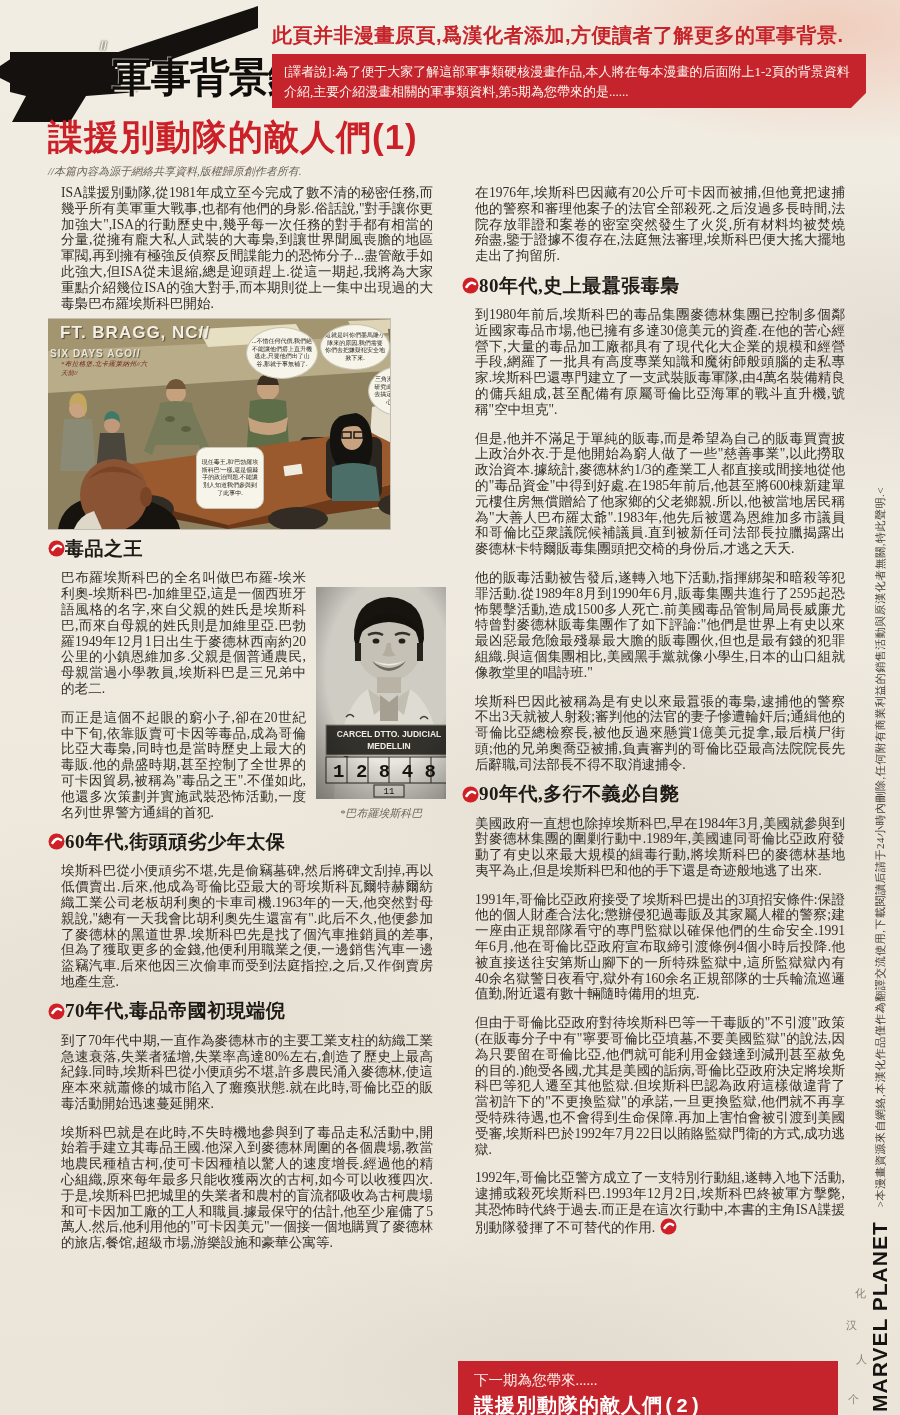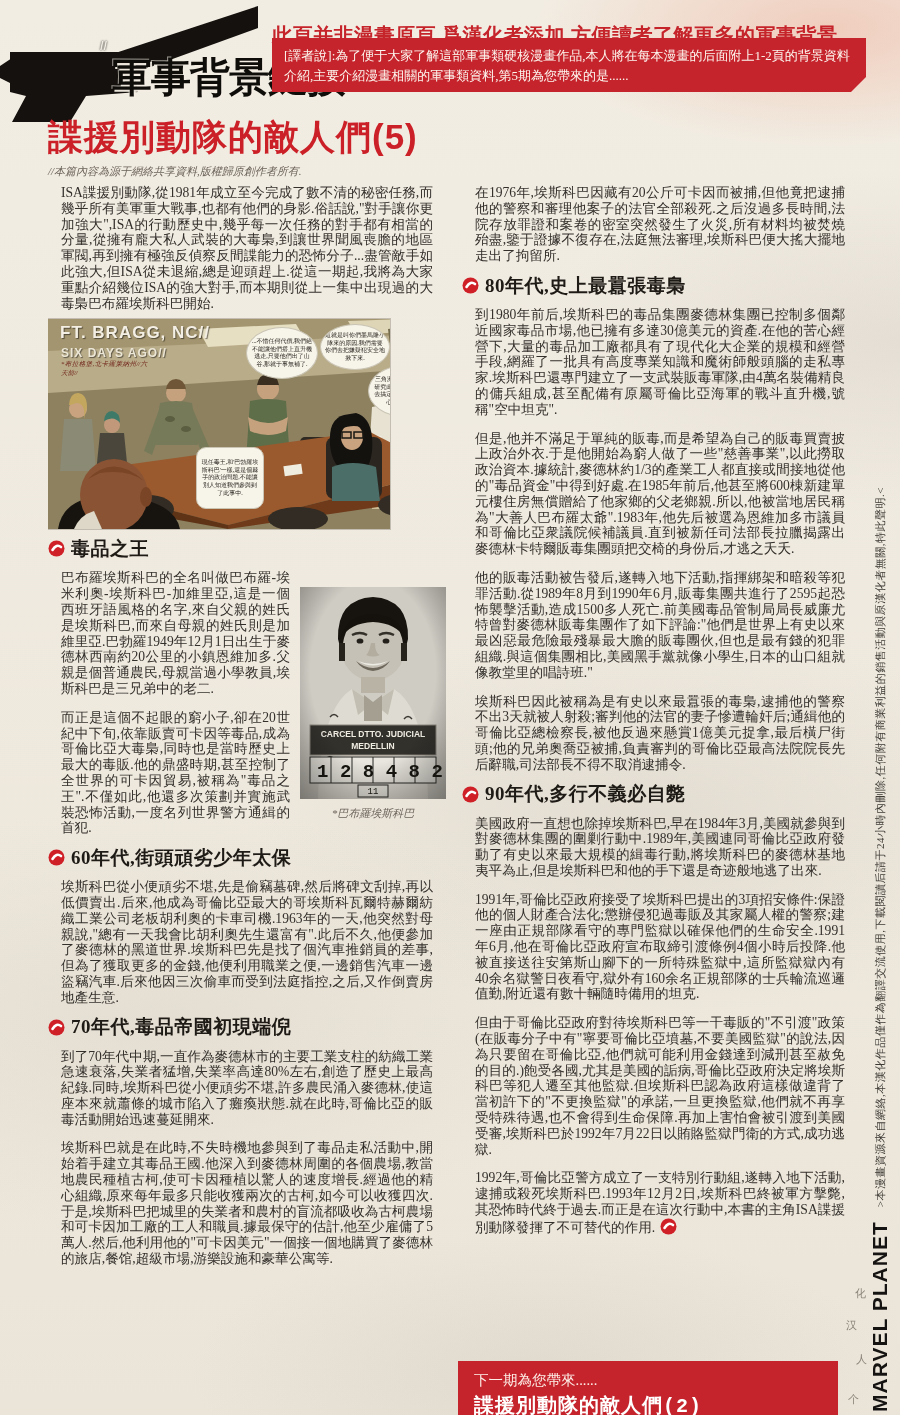--- a/index.html
+++ b/index.html
@@ -24,59 +24,59 @@
     text-shadow:2px 2px 0 rgba(242,237,227,.95), -1px -1px 0 rgba(242,237,227,.6);
   }
   .logo-mark{position:absolute;left:100px;top:38px;font-family:"Liberation Sans",sans-serif;
     font-weight:bold;font-size:13px;color:#f2ede3;text-shadow:0 0 2px #000;}
   .headline{
     position:absolute;left:272px;top:22px;width:596px;
     font-family:"Liberation Sans",sans-serif;font-weight:700;font-size:20px;
     color:#c6242b;letter-spacing:.5px;
   }
   .note-box{
-    position:absolute;left:272px;top:38px;width:570px;height:40px;
+    position:absolute;left:272px;top:54px;width:570px;height:40px;
     background:#c5242d;color:#fdf6ee;font-size:13px;line-height:1.55;
     padding:8px 12px 6px;clip-path:polygon(0 0,100% 0,100% calc(100% - 15px),calc(100% - 15px) 100%,0 100%);
   }
   
   .title-block{position:absolute;left:48px;top:114px;}
   .title-block h1{
     margin:0;font-family:"Liberation Sans",sans-serif;font-weight:900;
     font-size:35px;color:#cb2027;letter-spacing:1px;
   }
   .subtitle{font-size:11px;color:#6b645c;font-style:italic;margin-top:3px;}
   
   .col{position:absolute;top:172px;text-align:justify;font-size:13.6px;line-height:15.8px;}
   .col p{margin:13px;}
   .col-left{left:48px;width:398px;height:1240px;overflow:hidden;}
   .col-right{left:462px;width:396px;height:1150px;overflow:hidden;}
   .para-gap{margin-bottom:8px !important;}
   .sec-h{
-    display:flex;align-items:center;gap:6px;margin:11px 0 4px;
+    display:flex;align-items:center;margin:11px 0 4px;
     font-weight:bold;font-size:19px;color:#1e1a15;letter-spacing:.5px;text-align:left;
   }
   .sec-h svg{flex:none;}
   .end-icon{display:inline-block;vertical-align:-3px;margin-left:5px;}
   
   .comic-panel{position:relative;width:342px;height:210px;margin:7px 0 10px;overflow:hidden;
     box-shadow:0 0 0 1px rgba(60,50,40,.25);}
   .panel-loc{position:absolute;left:12px;top:6px;font-family:"Liberation Sans",sans-serif;
     font-weight:900;font-size:17px;color:#f4efe4;letter-spacing:1px;text-shadow:1px 1px 1px rgba(0,0,0,.5);}
-  .panel-time{position:absolute;left:13px;top:27px;font-family:"Liberation Sans",sans-serif;
-    font-weight:bold;font-size:12px;color:#ece6d6;letter-spacing:1px;text-shadow:1px 1px 1px rgba(0,0,0,.5);}
+  .panel-time{position:absolute;left:2px;top:27px;font-family:"Liberation Sans",sans-serif;
+    font-weight:bold;font-size:10px;color:#ece6d6;letter-spacing:1px;text-shadow:1px 1px 1px rgba(0,0,0,.5);}
   .panel-note{position:absolute;left:13px;top:41px;width:86px;font-size:6.5px;line-height:1.3;
     color:#6e1f18;font-style:italic;}
   .bubble{position:absolute;background:#f7f4ea;border:1px solid #c9c4b4;color:#26221c;
     font-size:6px;line-height:1.3;text-align:center;display:flex;align-items:center;justify-content:center;
     padding:4px;box-sizing:border-box;overflow:hidden;}
   .bubble.ellipse{border-radius:50%;}
   .bubble.round{border-radius:10px;}
   
-  .mugshot-wrap{float:right;width:146px;margin:26px 0 4px 10px;}
+  .mugshot-wrap{float:right;width:130px;margin:26px 0 4px 10px;}
   .mug-caption{font-size:11px;color:#6b645c;font-style:italic;text-align:center;margin-top:3px;}
   
   .next-box{
     position:absolute;left:458px;top:1361px;width:364px;height:62px;
     background:#c5242d;color:#fff;padding:10px 0 10px 16px;
     clip-path:polygon(0 0,100% 0,100% calc(100% - 17px),calc(100% - 17px) 100%,0 100%);
   }
   .next-label{font-size:14.5px;color:#fdeee6;}
   .next-title{font-family:Liberation Mono, monospace;font-weight:900;font-size:20px;
     letter-spacing:1px;margin-top:2px;}
@@ -104,21 +104,21 @@
       <path d="M0,66 L12,58 L12,84 L0,78 Z" fill="#14110e"></path>
     </svg>
     <span class="logo-mark">//</span>
     <div class="logo-text">軍事背景鏈接</div>
   </div>
 
   <div class="headline">此頁并非漫畫原頁,爲漢化者添加,方便讀者了解更多的軍事背景.</div>
   <div class="note-box">[譯者說]:為了便于大家了解這部軍事類硬核漫畫作品,本人將在每本漫畫的后面附上1-2頁的背景資料介紹,主要介紹漫畫相關的軍事類資料,第5期為您帶來的是......</div>
 
   <div class="title-block">
-    <h1>諜援別動隊的敵人們(5)</h1>
+    <h1>諜援別動隊的敵人們(1)</h1>
     <div class="subtitle">//本篇內容為源于網絡共享資料,版權歸原創作者所有.</div>
   </div>
 
   <div class="col col-left">
     <p class="para-gap">ISA諜援別動隊,從1981年成立至今完成了數不清的秘密任務,而幾乎所有美軍重大戰事,也都有他們的身影.俗話說,"對手讓你更加強大",ISA的行動歷史中,幾乎每一次任務的對手都有相當的分量,從擁有龐大私人武裝的大毒梟,到讓世界聞風喪膽的地區軍閥,再到擁有極強反偵察反間諜能力的恐怖分子...盡管敵手如此強大,但ISA從未退縮,總是迎頭趕上.從這一期起,我將為大家重點介紹幾位ISA的強大對手,而本期則從上一集中出現過的大毒梟巴布羅埃斯科巴開始.</p>
 
     <div class="comic-panel">
       <svg width="398" height="210" viewBox="0 0 398 210">
         <rect width="398" height="210" fill="#8d8160"></rect>
         <path d="M0 0 H398 V48 L0 74 Z" fill="#b9ac89"></path>

